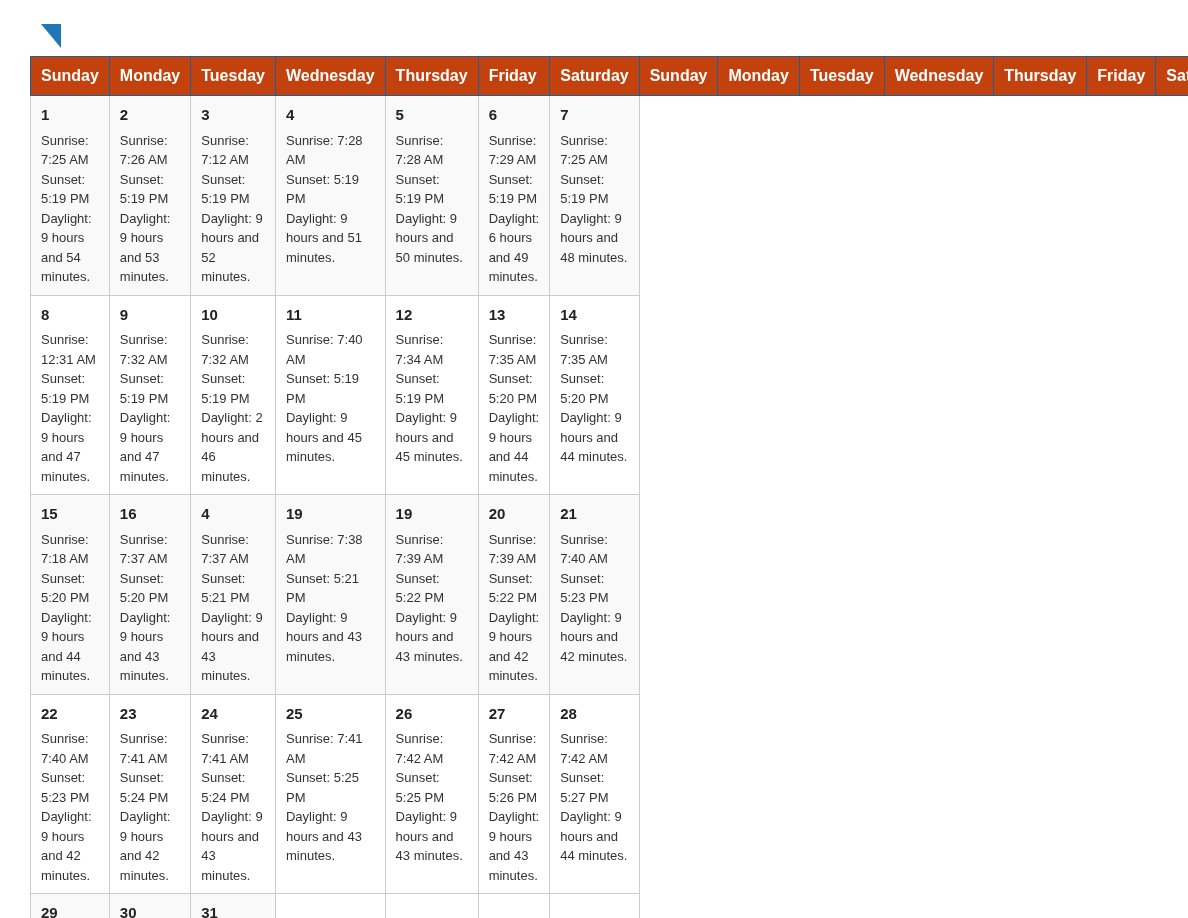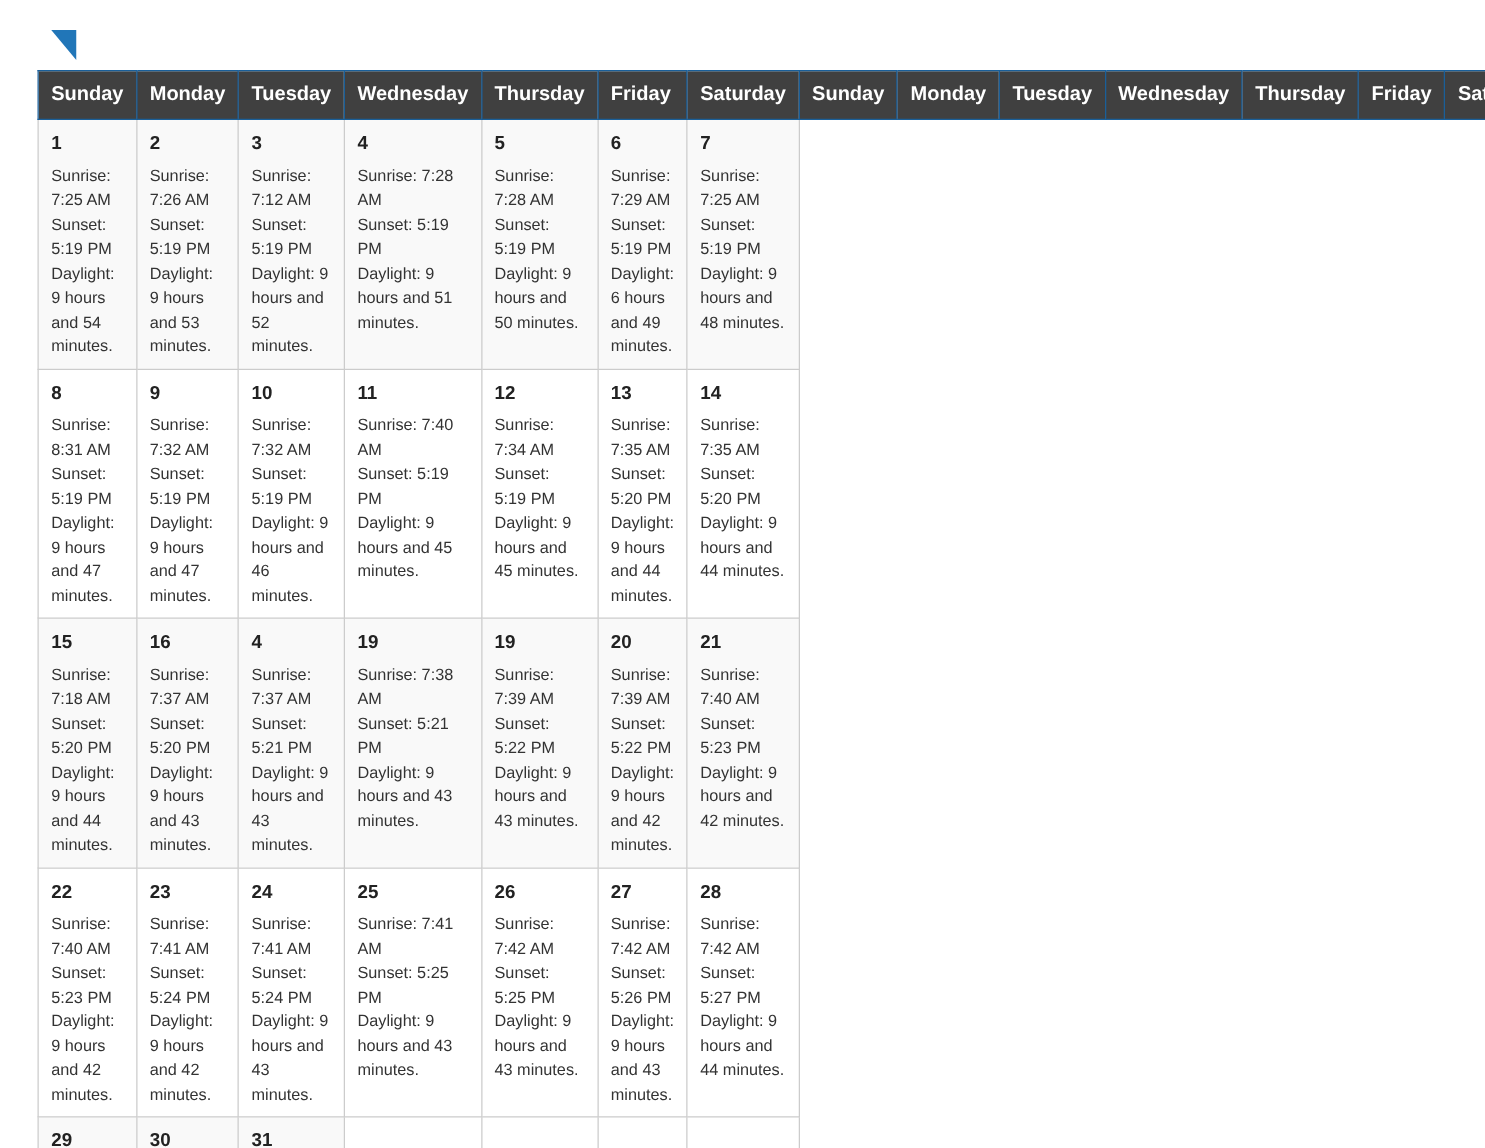--- a/index.html
+++ b/index.html
@@ -29,21 +29,21 @@
       font-size: 20px;
       color: #444;
       margin-top: 4px;
     }
     table {
       width: 100%;
       border-collapse: collapse;
       margin-top: 10px;
     }
     thead tr th {
-      background-color: #404040;
+      background-color: #c2410c;
       color: #fff;
       font-size: 16px;
       font-weight: bold;
       padding: 10px 10px;
       text-align: left;
       border: 1px solid #1a5f99;
     }
     tbody tr td {
       vertical-align: top;
       padding: 8px 10px;
@@ -174,35 +174,35 @@
         <td>
         <span class="day-num">7</span>
         <span class="day-detail">Sunrise: 7:25 AM</span><br>
         <span class="day-detail">Sunset: 5:19 PM</span><br>
         <span class="day-detail">Daylight: 9 hours and 48 minutes.</span>
       </td>
       </tr>
       <tr>
         <td>
         <span class="day-num">8</span>
-        <span class="day-detail">Sunrise: 8:31 AM</span><br>
+        <span class="day-detail">Sunrise: 12:31 AM</span><br>
         <span class="day-detail">Sunset: 5:19 PM</span><br>
         <span class="day-detail">Daylight: 9 hours and 47 minutes.</span>
       </td>
         <td>
         <span class="day-num">9</span>
         <span class="day-detail">Sunrise: 7:32 AM</span><br>
         <span class="day-detail">Sunset: 5:19 PM</span><br>
         <span class="day-detail">Daylight: 9 hours and 47 minutes.</span>
       </td>
         <td>
         <span class="day-num">10</span>
         <span class="day-detail">Sunrise: 7:32 AM</span><br>
         <span class="day-detail">Sunset: 5:19 PM</span><br>
-        <span class="day-detail">Daylight: 9 hours and 46 minutes.</span>
+        <span class="day-detail">Daylight: 2 hours and 46 minutes.</span>
       </td>
         <td>
         <span class="day-num">11</span>
         <span class="day-detail">Sunrise: 7:40 AM</span><br>
         <span class="day-detail">Sunset: 5:19 PM</span><br>
         <span class="day-detail">Daylight: 9 hours and 45 minutes.</span>
       </td>
         <td>
         <span class="day-num">12</span>
         <span class="day-detail">Sunrise: 7:34 AM</span><br>

